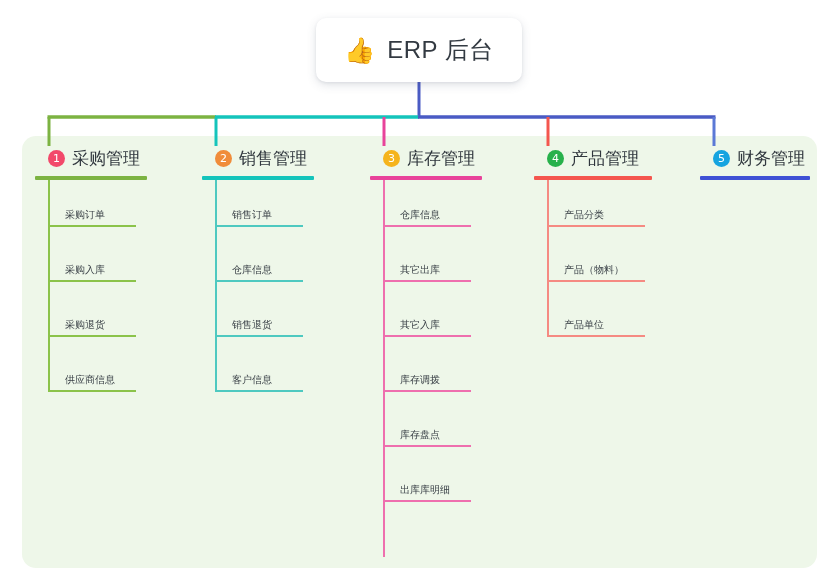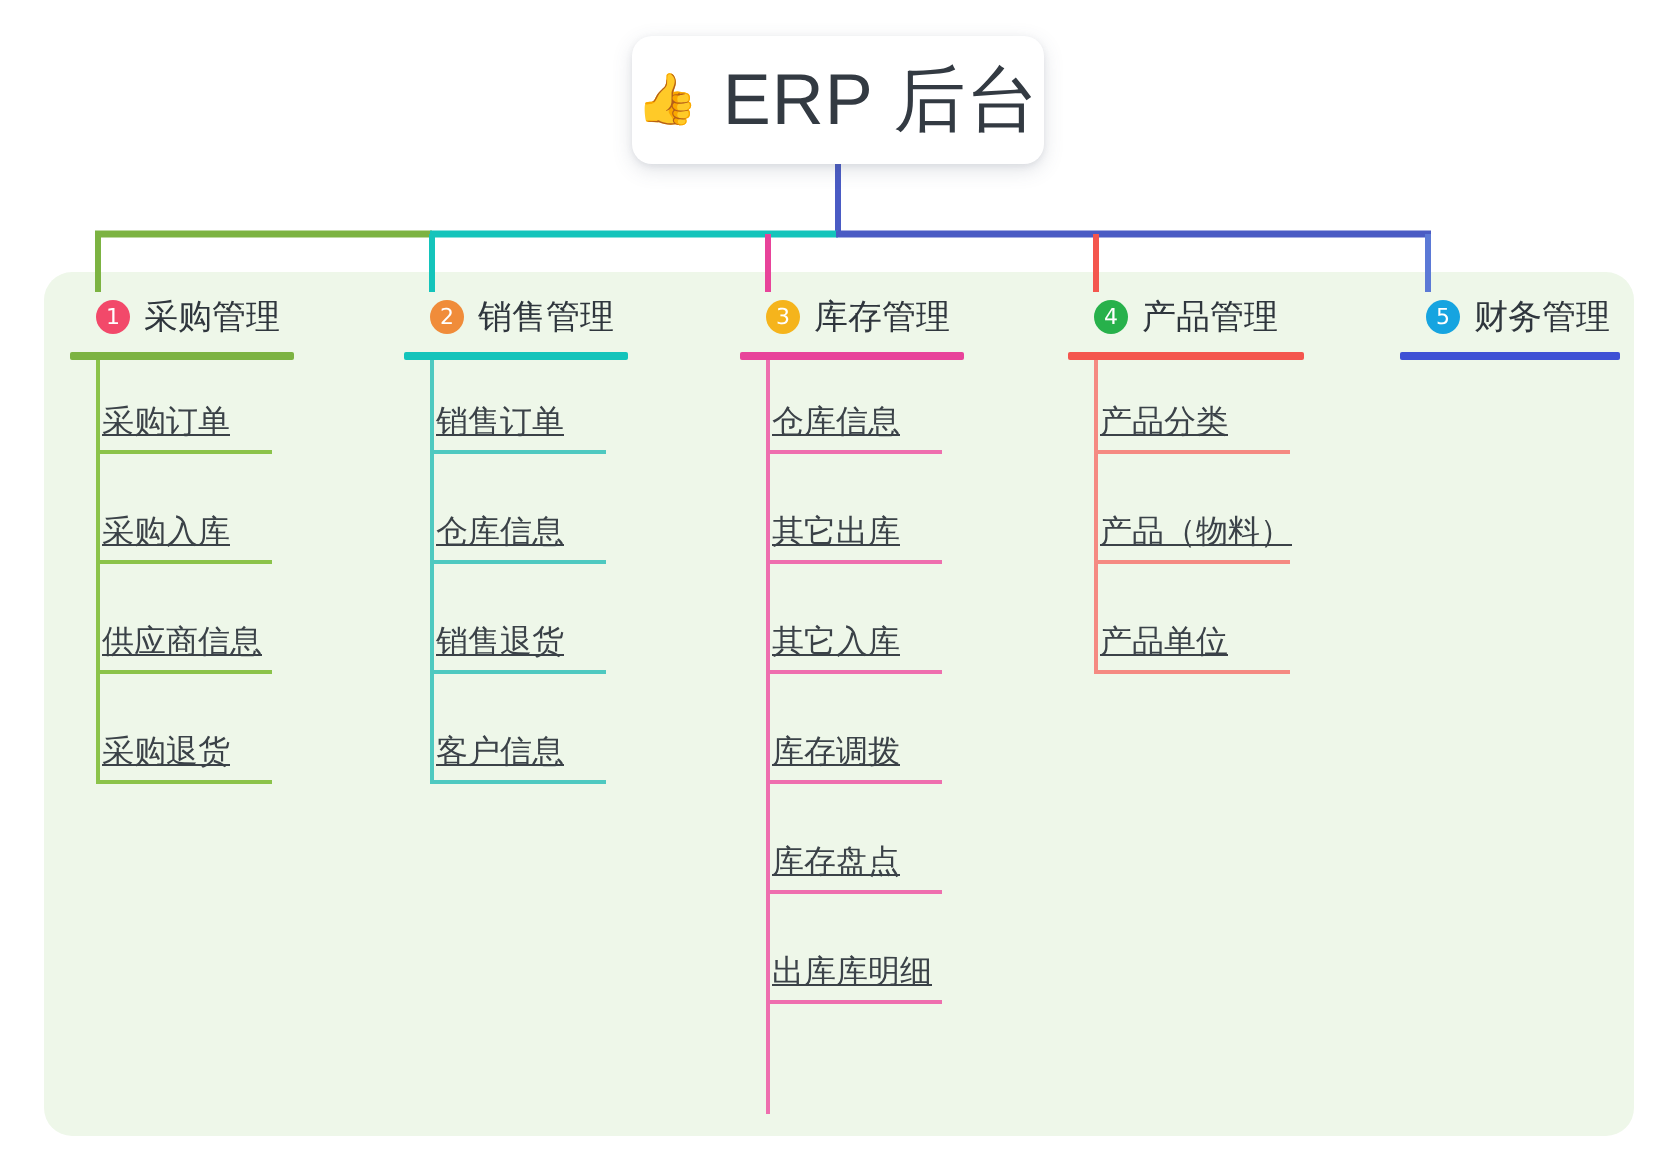--- a/index.html
+++ b/index.html
@@ -20,21 +20,21 @@
     width:206px; height:64px;
     background:#ffffff;
     border-radius:10px;
     box-shadow:0 3px 10px rgba(80,90,110,.17), 0 1px 3px rgba(80,90,110,.10);
     display:flex; align-items:center; justify-content:center;
     gap:12px;
     z-index:6;
   }
   .title-emoji{font-size:25px;line-height:1;}
   .title-text{
-    font-size:36px;
+    font-size:24px;
     color:#333a42;
     letter-spacing:.5px;
     white-space:nowrap;
   }
 
   
   .wires{position:absolute;left:0;top:0;width:839px;height:588px;z-index:4;pointer-events:none;}
 
   
   .panel{
@@ -84,25 +84,24 @@
     position:absolute;
     left:13px; top:0;
     width:2px;
   }
   .item{
     position:relative;
     height:55px;
   }
   .item-label{
     position:absolute;
-    left:16px; bottom:13px;
-    font-size:16px;
+    left:30px; bottom:13px;
+    font-size:10px;
     color:#3b4248;
     white-space:nowrap;
-    text-decoration:underline;
   }
   .item-rule{
     position:absolute;
     left:13px; bottom:8px;
     height:2px;
   }
 </style>
 </head>
 <body>
 
@@ -140,25 +139,25 @@
           <div class="trunk" style="background: rgb(139, 195, 74); height: 212px;"></div>
           <div class="item">
             <span class="item-label">采购订单</span>
             <div class="item-rule" style="background: rgb(139, 195, 74); width: 88px;"></div>
           </div>
           <div class="item">
             <span class="item-label">采购入库</span>
             <div class="item-rule" style="background: rgb(139, 195, 74); width: 88px;"></div>
           </div>
           <div class="item">
+            <span class="item-label">采购退货</span>
+            <div class="item-rule" style="background: rgb(139, 195, 74); width: 88px;"></div>
+          </div>
+          <div class="item">
             <span class="item-label">供应商信息</span>
-            <div class="item-rule" style="background: rgb(139, 195, 74); width: 88px;"></div>
-          </div>
-          <div class="item">
-            <span class="item-label">采购退货</span>
             <div class="item-rule" style="background: rgb(139, 195, 74); width: 88px;"></div>
           </div>
         </div>
       </div>
       <div class="col" style="left: 202px; width: 150px;">
         <div class="col-head">
           <span class="badge" style="background: rgb(240, 140, 58);">2</span>
           <span class="head-label">销售管理</span>
         </div>
         <div class="head-rule" style="background: rgb(20, 196, 187); width: 112px;"></div>

